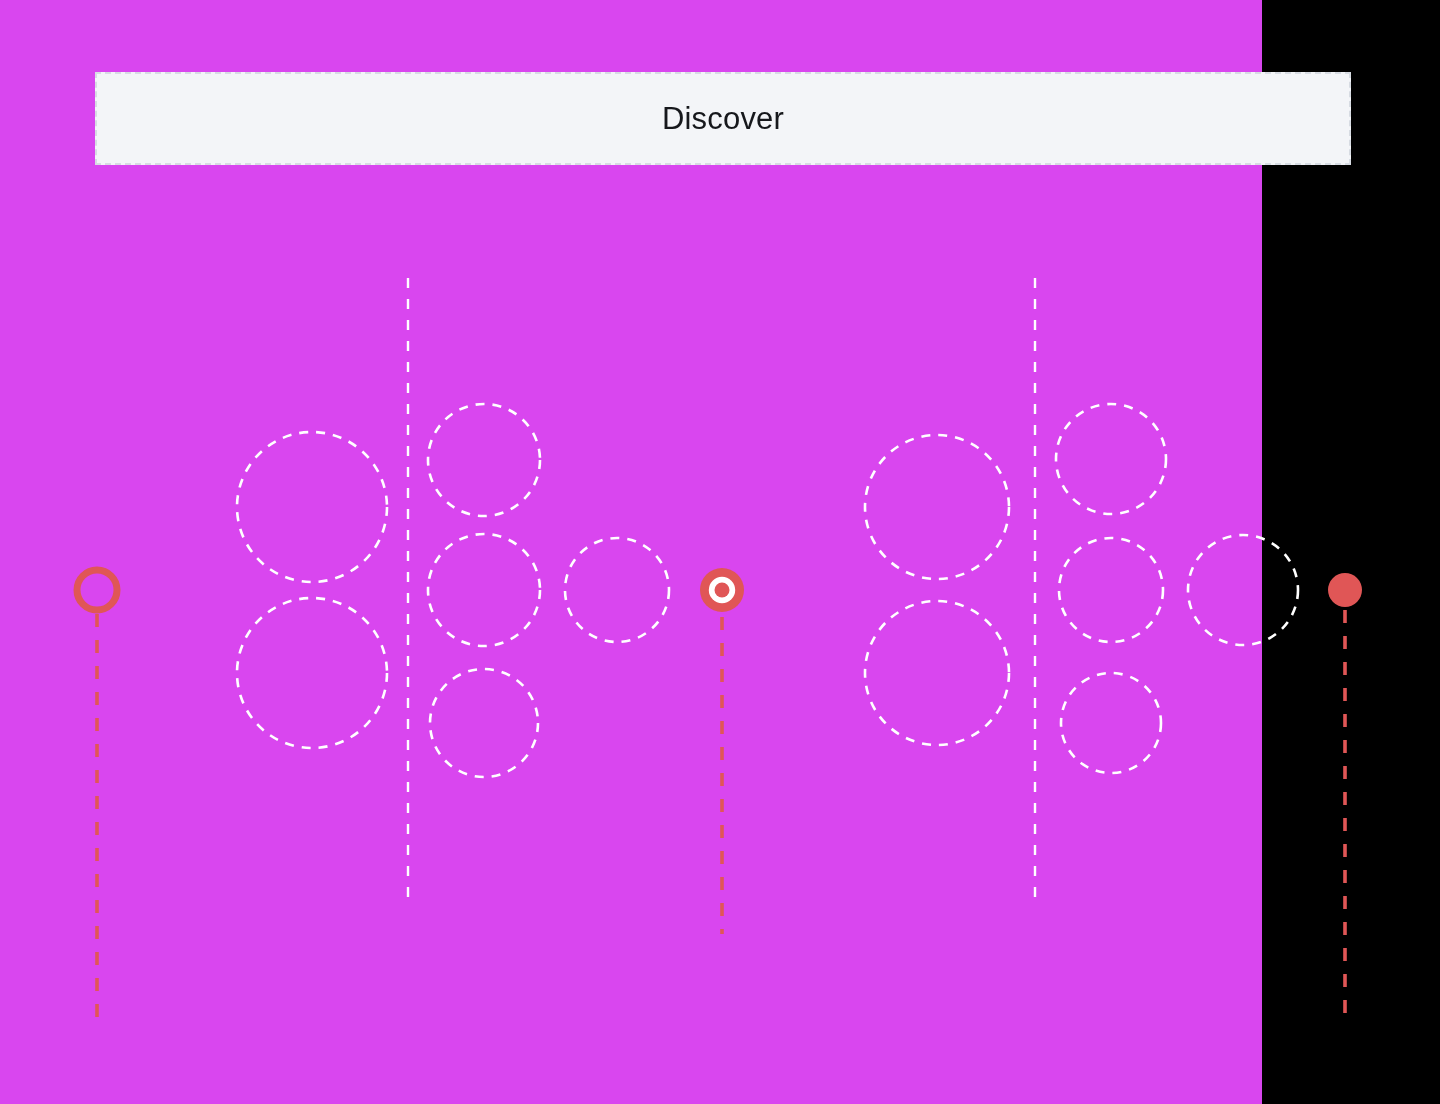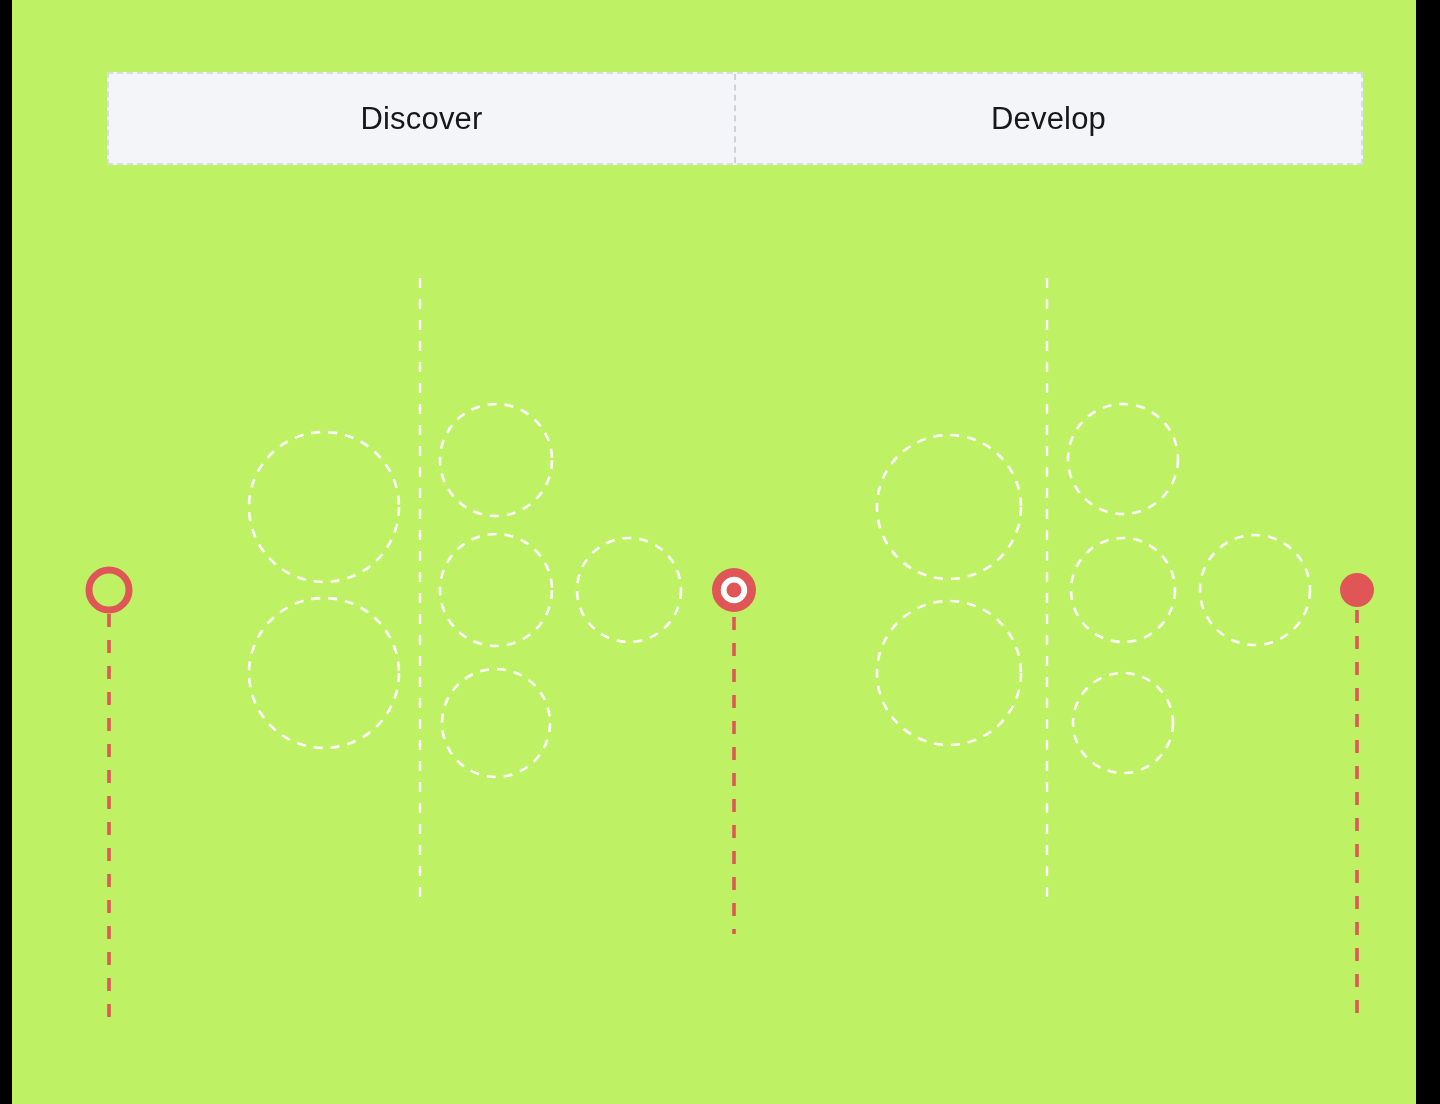--- a/index.html
+++ b/index.html
@@ -5,24 +5,23 @@
   * { margin: 0; padding: 0; box-sizing: border-box; }
   html, body { background: #000000; }
   body {
     font-family: "Liberation Sans", "DejaVu Sans", sans-serif;
     width: 1440px;
     height: 1104px;
     overflow: hidden;
   }
   .canvas {
     position: relative;
-    width: 1404px;
+    width: 1262px;
     height: 1104px;
-    background: #bef264;
-    margin-left: 12px;
+    background: #d946ef;
   }
   .phase-header {
     position: absolute;
     left: 95px;
     top: 72px;
     width: 1256px;
     height: 93px;
     background: #f3f5f8;
     border: 2px dashed #d7dce3;
     display: flex;
@@ -49,21 +48,20 @@
     height: 1104px;
   }
 </style>
 </head>
 <body>
 
 <div class="canvas">
 
   <div class="phase-header">
     <div class="phase-cell">Discover</div>
-    <div class="phase-cell">Develop</div>
   </div>
 
   <svg class="diagram-layer" xmlns="http://www.w3.org/2000/svg" viewBox="0 0 1440 1104">
       <line x1="408" y1="278" x2="408" y2="905" stroke="#ffffff" stroke-width="2.4" stroke-dasharray="10 11"></line>
       <line x1="1035" y1="278" x2="1035" y2="905" stroke="#ffffff" stroke-width="2.4" stroke-dasharray="10 11"></line>
       <circle cx="312" cy="507" r="75" fill="none" stroke="#ffffff" stroke-width="2.6" stroke-dasharray="9 8"></circle>
       <circle cx="312" cy="673" r="75" fill="none" stroke="#ffffff" stroke-width="2.6" stroke-dasharray="9 8"></circle>
       <circle cx="484" cy="460" r="56" fill="none" stroke="#ffffff" stroke-width="2.6" stroke-dasharray="9 8"></circle>
       <circle cx="484" cy="590" r="56" fill="none" stroke="#ffffff" stroke-width="2.6" stroke-dasharray="9 8"></circle>
       <circle cx="484" cy="723" r="54" fill="none" stroke="#ffffff" stroke-width="2.6" stroke-dasharray="9 8"></circle>

